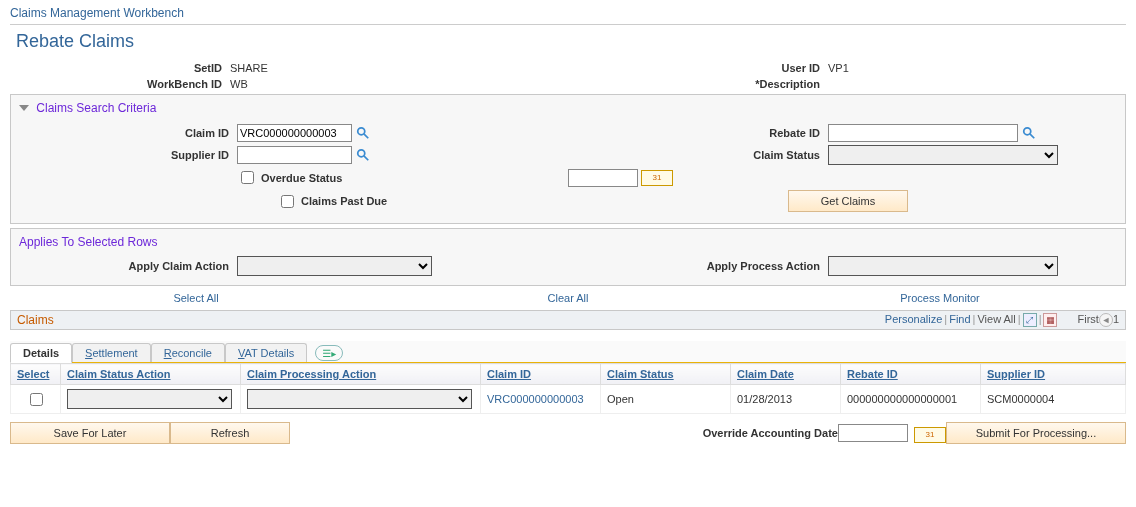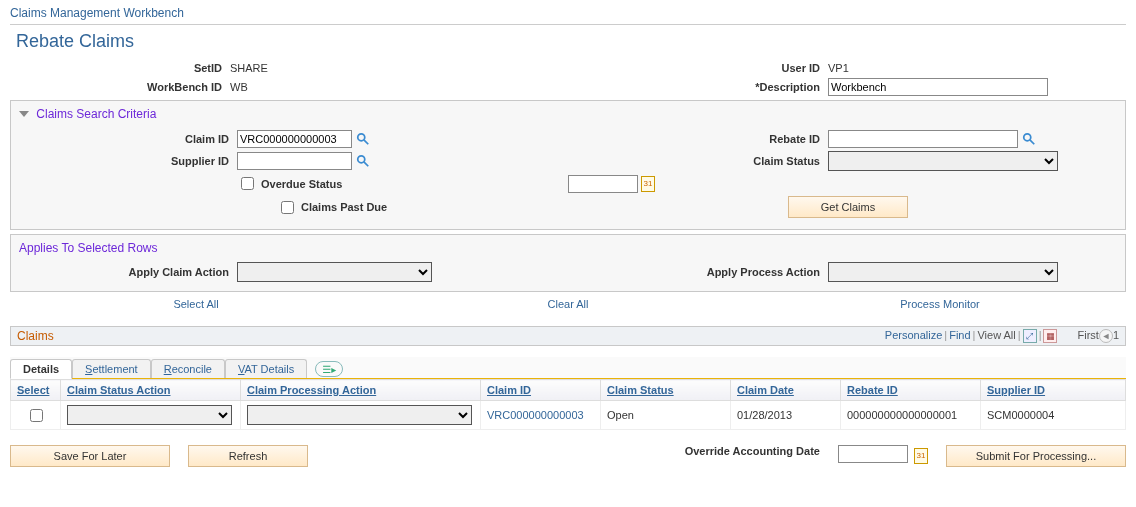--- a/index.html
+++ b/index.html
@@ -52,21 +52,21 @@
   }
   .form-row { display: flex; margin: 3px 0; }
   .form-col { flex: 1; display: flex; align-items: center; }
   .form-lbl { width: 220px; text-align: right; padding-right: 8px; font-weight: bold; font-size: 11px;}
   .lookup {
     display: inline-flex; width: 16px; height: 16px; margin-left: 3px;
     align-items: center; justify-content: center; cursor: pointer;
   }
   .lookup svg { width: 14px; height: 14px; }
   .cal {
-    display: inline-flex; width: 14px; height: 16px; margin-left: 3px;
+    display: inline-flex; width: 32px; height: 16px; margin-left: 3px;
     align-items: center; justify-content: center; cursor: pointer;
     border: 1px solid #c90; background: #fffbe6;
   }
   .cal-inner { font-size: 8px; color: #c60; line-height:1;}
   .btn {
     background: linear-gradient(#fff8ee, #ffe9c8);
     border: 1px solid #d9b98c;
     padding: 4px 18px;
     font-size: 11px;
     cursor: pointer;
@@ -75,21 +75,21 @@
     text-align:center;
   }
   .btn-wide { min-width: 160px; }
   .grid-bar {
     background: #eef1f4;
     border: 1px solid #c8c8c8;
     display: flex;
     align-items: center;
     font-size: 11px;
     padding: 2px 6px;
-    margin-top: 16px;
+    margin-top: 6px;
   }
   .grid-bar .g-title { color: #c65b00; font-size: 12px; flex: 0 0 auto; }
   .grid-bar .g-right { margin-left: auto; display: flex; align-items: flex-start; }
   .g-sep { color: #999; padding: 0 2px; }
   .tabs {
     display: flex;
     border-bottom: 1px solid #eab308;
     background: #fafafa;
     margin-top: 11px;
   }
@@ -136,21 +136,21 @@
     cursor: pointer;
   }
   table.grid td {
     border: 1px solid #eee;
     padding: 4px 6px;
     background: #fff;
     vertical-align: middle;
   }
   .links-row { display:flex; margin: 6px 0; }
   .links-row .lk { flex:1; text-align:center; }
-  .bottom-row { display:flex; align-items:flex-start; gap: 18px; margin-top: 15px;}
+  .bottom-row { display:flex; align-items:center; margin-top: 8px;}
   .bottom-row .spacer { flex:1; }
   .nav-arrow {
     display:inline-flex; width:14px; height:14px; border:1px solid #bbb; border-radius:50%;
     align-items:center; justify-content:center; font-size:9px; background:#f5f5f5; color:#888;
   }
   .popout-icon, .grid-icon {
     display:inline-flex; width:14px; height:14px; border:1px solid #7aa;
     align-items:center; justify-content:center; font-size:9px; cursor:pointer;
     color:#369; background:#eef;
   }
@@ -174,21 +174,20 @@
     <div class="hdr-val">VP1</div>
   </div>
 </div>
 <div class="hdr-row">
   <div class="hdr-col">
     <div class="hdr-lbl">WorkBench ID</div>
     <div class="hdr-val">WB</div>
   </div>
   <div class="hdr-col">
     <div class="hdr-lbl" style="width:260px;">*Description</div>
-    <input type="text" style="width: 220px;" value="Workbench">
   </div>
 </div>
 
 <div class="groupbox">
   <div class="groupbox-title">
     <span class="collapse-tri"></span>
     <span>Claims Search Criteria</span>
   </div>
 
   <div class="form-row">

